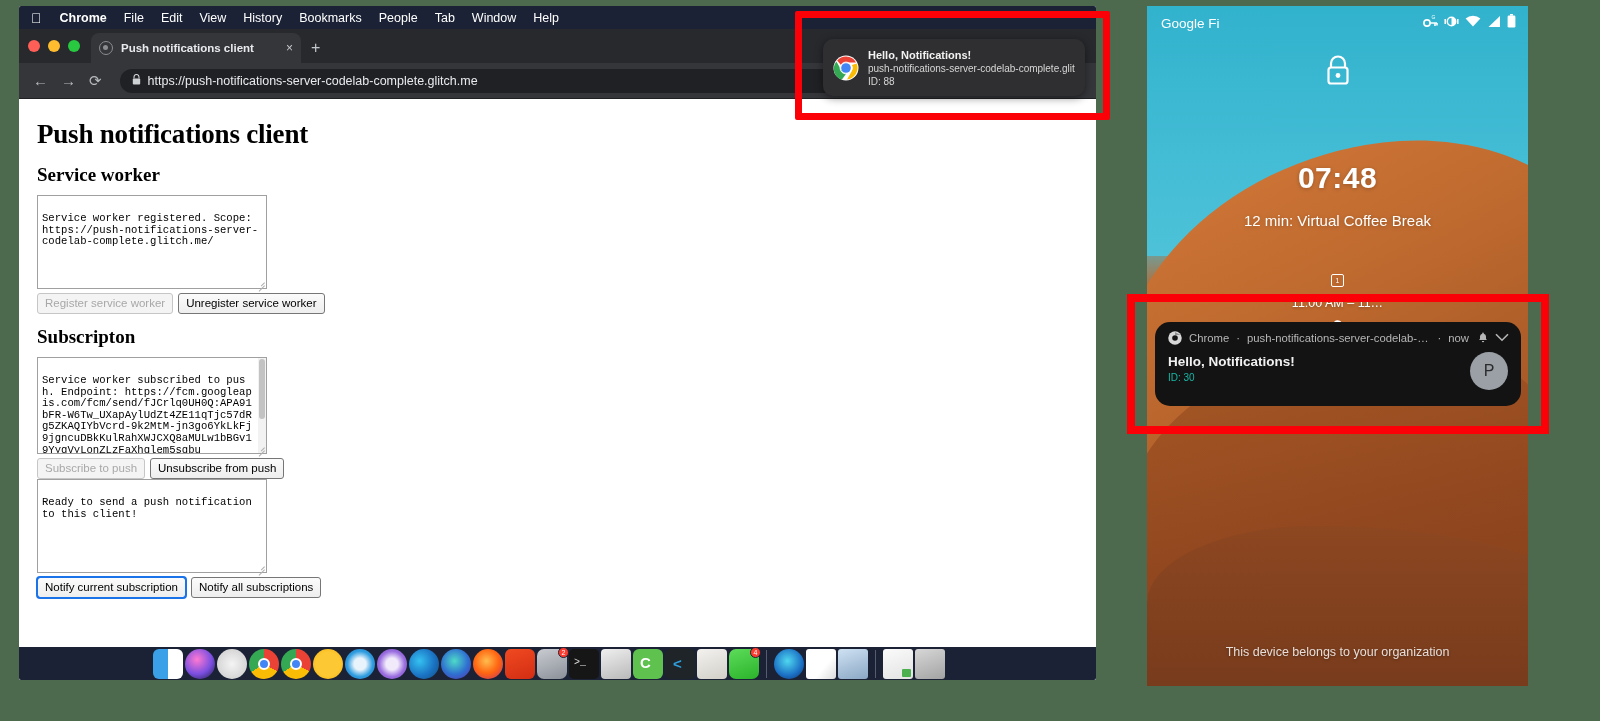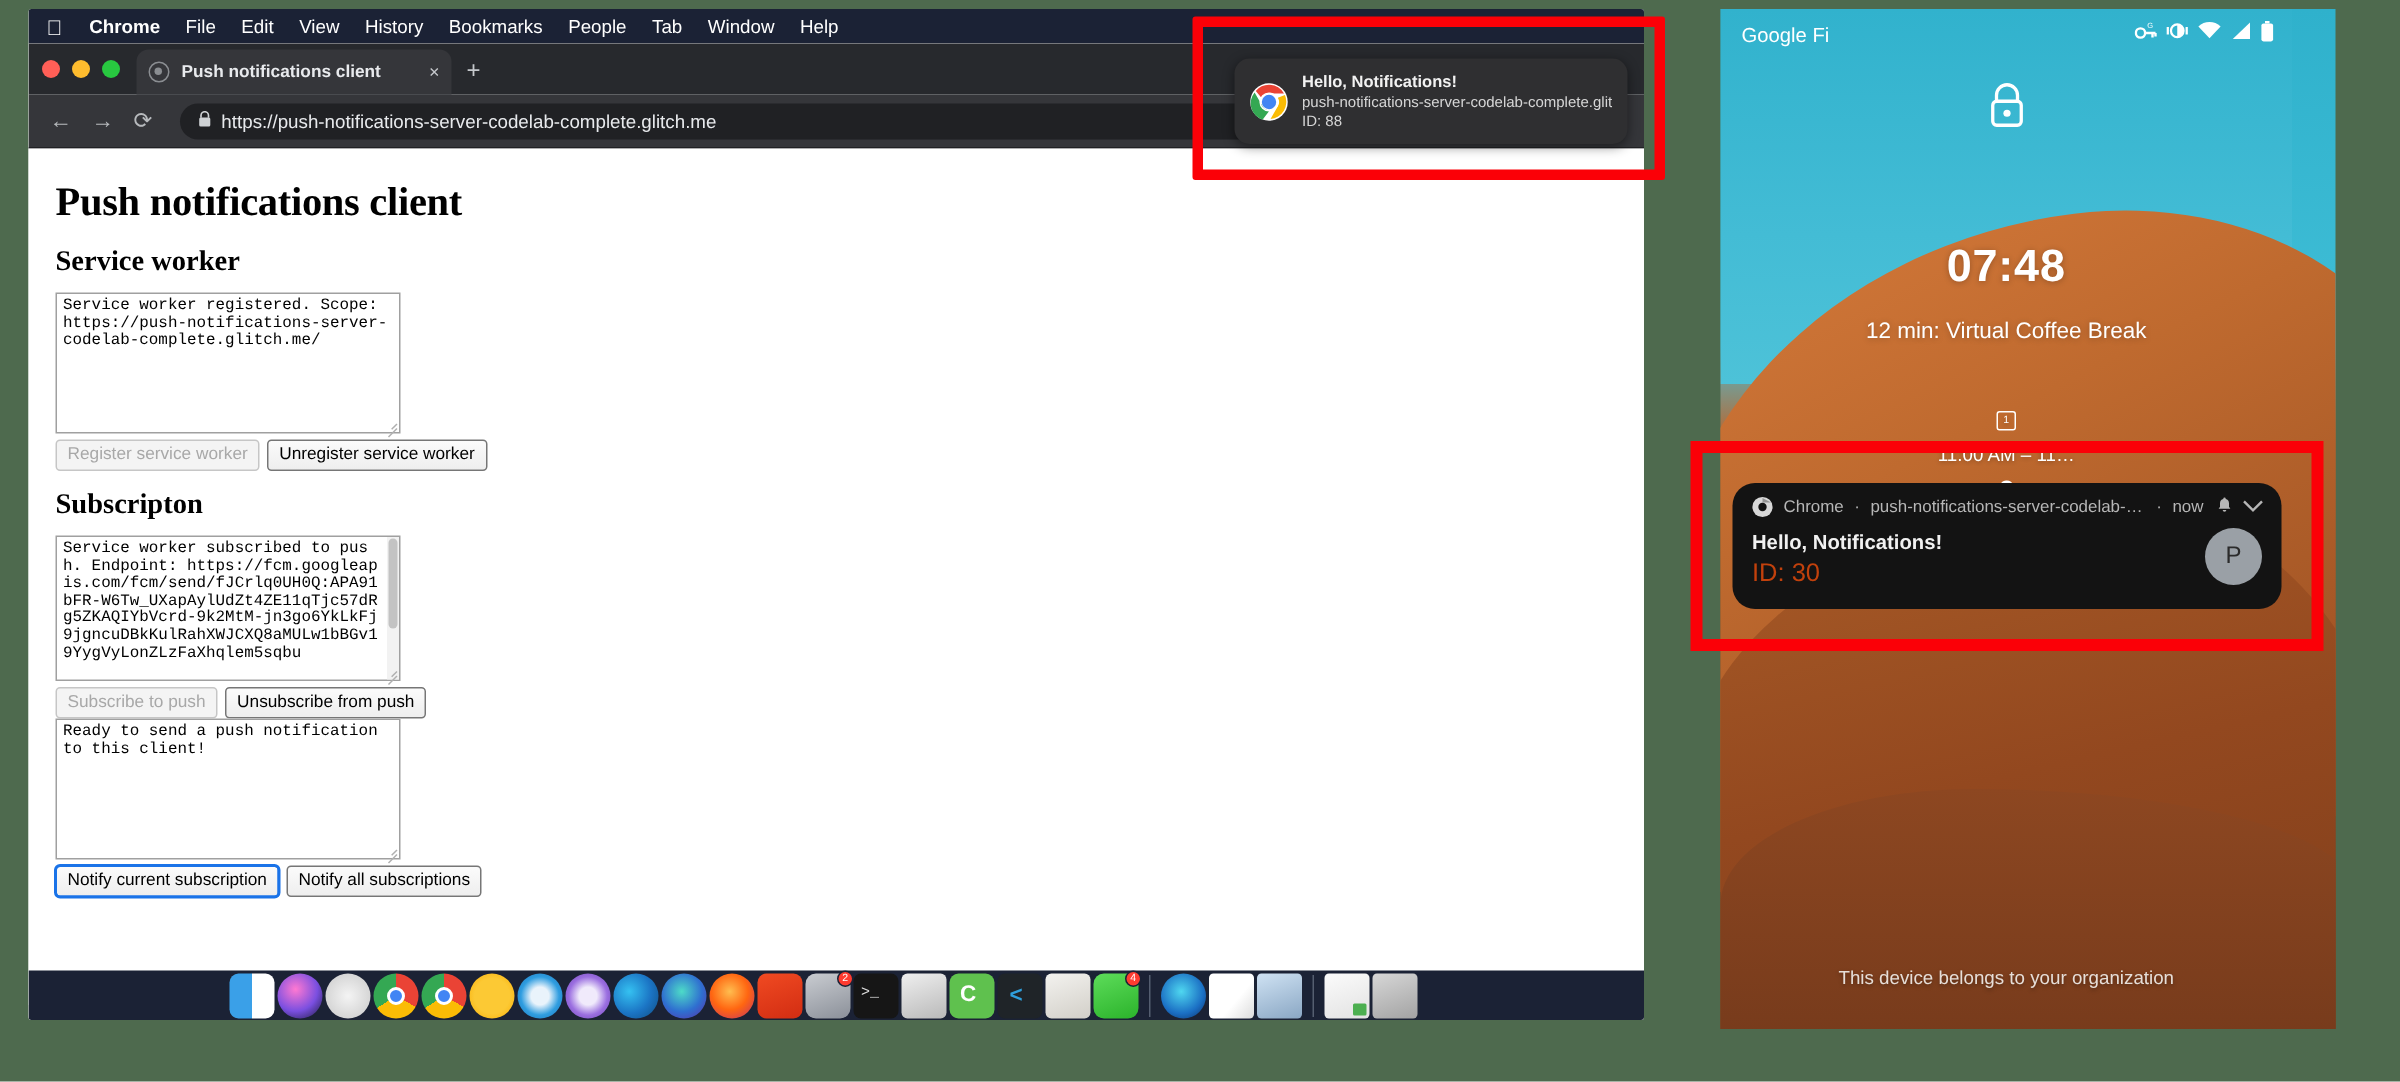--- a/index.html
+++ b/index.html
@@ -102,21 +102,21 @@
     overflow: hidden;
   }
   #page h1 { font-size: 27px; font-weight: bold; margin: 6px 0 14px 0; letter-spacing: -0.2px;}
   #page h2 { font-size: 19px; font-weight: bold; margin: 12px 0 9px 0; }
   .ta {
     width: 230px; height: 94px;
     border: 1px solid #a0a0a0;
     background: #fff;
     font-family: "Liberation Mono", monospace;
     font-size: 10.6px; line-height: 11.6px;
-    padding: 3px 4px;
+    padding: 17px 4px;
     color: #000;
     overflow: hidden;
     white-space: pre-wrap;
     word-break: break-all;
     resize: none;
     display: block;
     position: relative;
   }
   .ta.sub { height: 97px; }
   .ta.scrolled { padding-right: 12px; }
@@ -196,21 +196,21 @@
   }
   #mac-toast .chrome-logo { width: 26px; height: 26px; flex: 0 0 auto; }
   #mac-toast .tbody { flex: 1 1 auto; overflow: hidden; }
   #mac-toast .t-title { color: #f2f2f2; font-size: 11px; font-weight: bold; line-height: 14px; white-space: nowrap;}
   #mac-toast .t-sub { color: #d6d6d6; font-size: 10px; line-height: 13px; white-space: nowrap; overflow: hidden; text-overflow: clip;}
   #mac-toast .t-id { color: #d6d6d6; font-size: 10px; line-height: 13px; }
 
   
   #phone {
     position: absolute; left: 1147px; top: 6px;
-    width: 410px; height: 680px;
+    width: 381px; height: 680px;
     overflow: hidden;
     background: linear-gradient(180deg,#2fb1cc 0%, #3cbbd4 26%, #49c0d6 33%, #b9662f 42%, #a75726 55%, #8e4620 72%, #7b3c1d 88%, #6a3419 100%);
   }
   #phone .sky {
     position: absolute; left:0; top:0; width: 381px; height: 250px;
     background: linear-gradient(180deg,#31b2cd 0%, #43bcd5 60%, #4dc2d8 100%);
   }
   #phone .dune1 {
     position: absolute; left: -40px; top: 140px; width: 520px; height: 420px;
     background: linear-gradient(160deg,#d4793a 0%, #bf6a2f 35%, #a85927 70%, #96491f 100%);
@@ -287,21 +287,21 @@
   #and-notif .nhead {
     display: flex; align-items: center; gap: 7px;
     color: #b6b6b6; font-size: 11.3px;
     white-space: nowrap;
   }
   #and-notif .nhead .app-chrome { width: 14px; height: 14px; flex: 0 0 auto; }
   #and-notif .nhead .src { overflow: hidden; text-overflow: ellipsis; max-width: 210px;}
   #and-notif .nhead .bell { font-size: 10px; margin-left: 2px; }
   #and-notif .nhead .chev { margin-left: auto; color: #b6b6b6; font-size: 12px; }
   #and-notif .ntitle { color: #f1f1f1; font-size: 13.5px; font-weight: bold; margin-top: 9px; }
-  #and-notif .nbody { color: #c2410c; font-size: 17px; margin-top: 3px; }
+  #and-notif .nbody { color: #14b8a6; font-size: 10px; margin-top: 3px; }
   #and-notif .avatar {
     position: absolute; right: 13px; top: 30px;
     width: 38px; height: 38px; border-radius: 50%;
     background: #9aa0a6; color: #2b2b2b;
     display: flex; align-items: center; justify-content: center;
     font-size: 16px;
   }
 </style>
 </head>
 <body>

